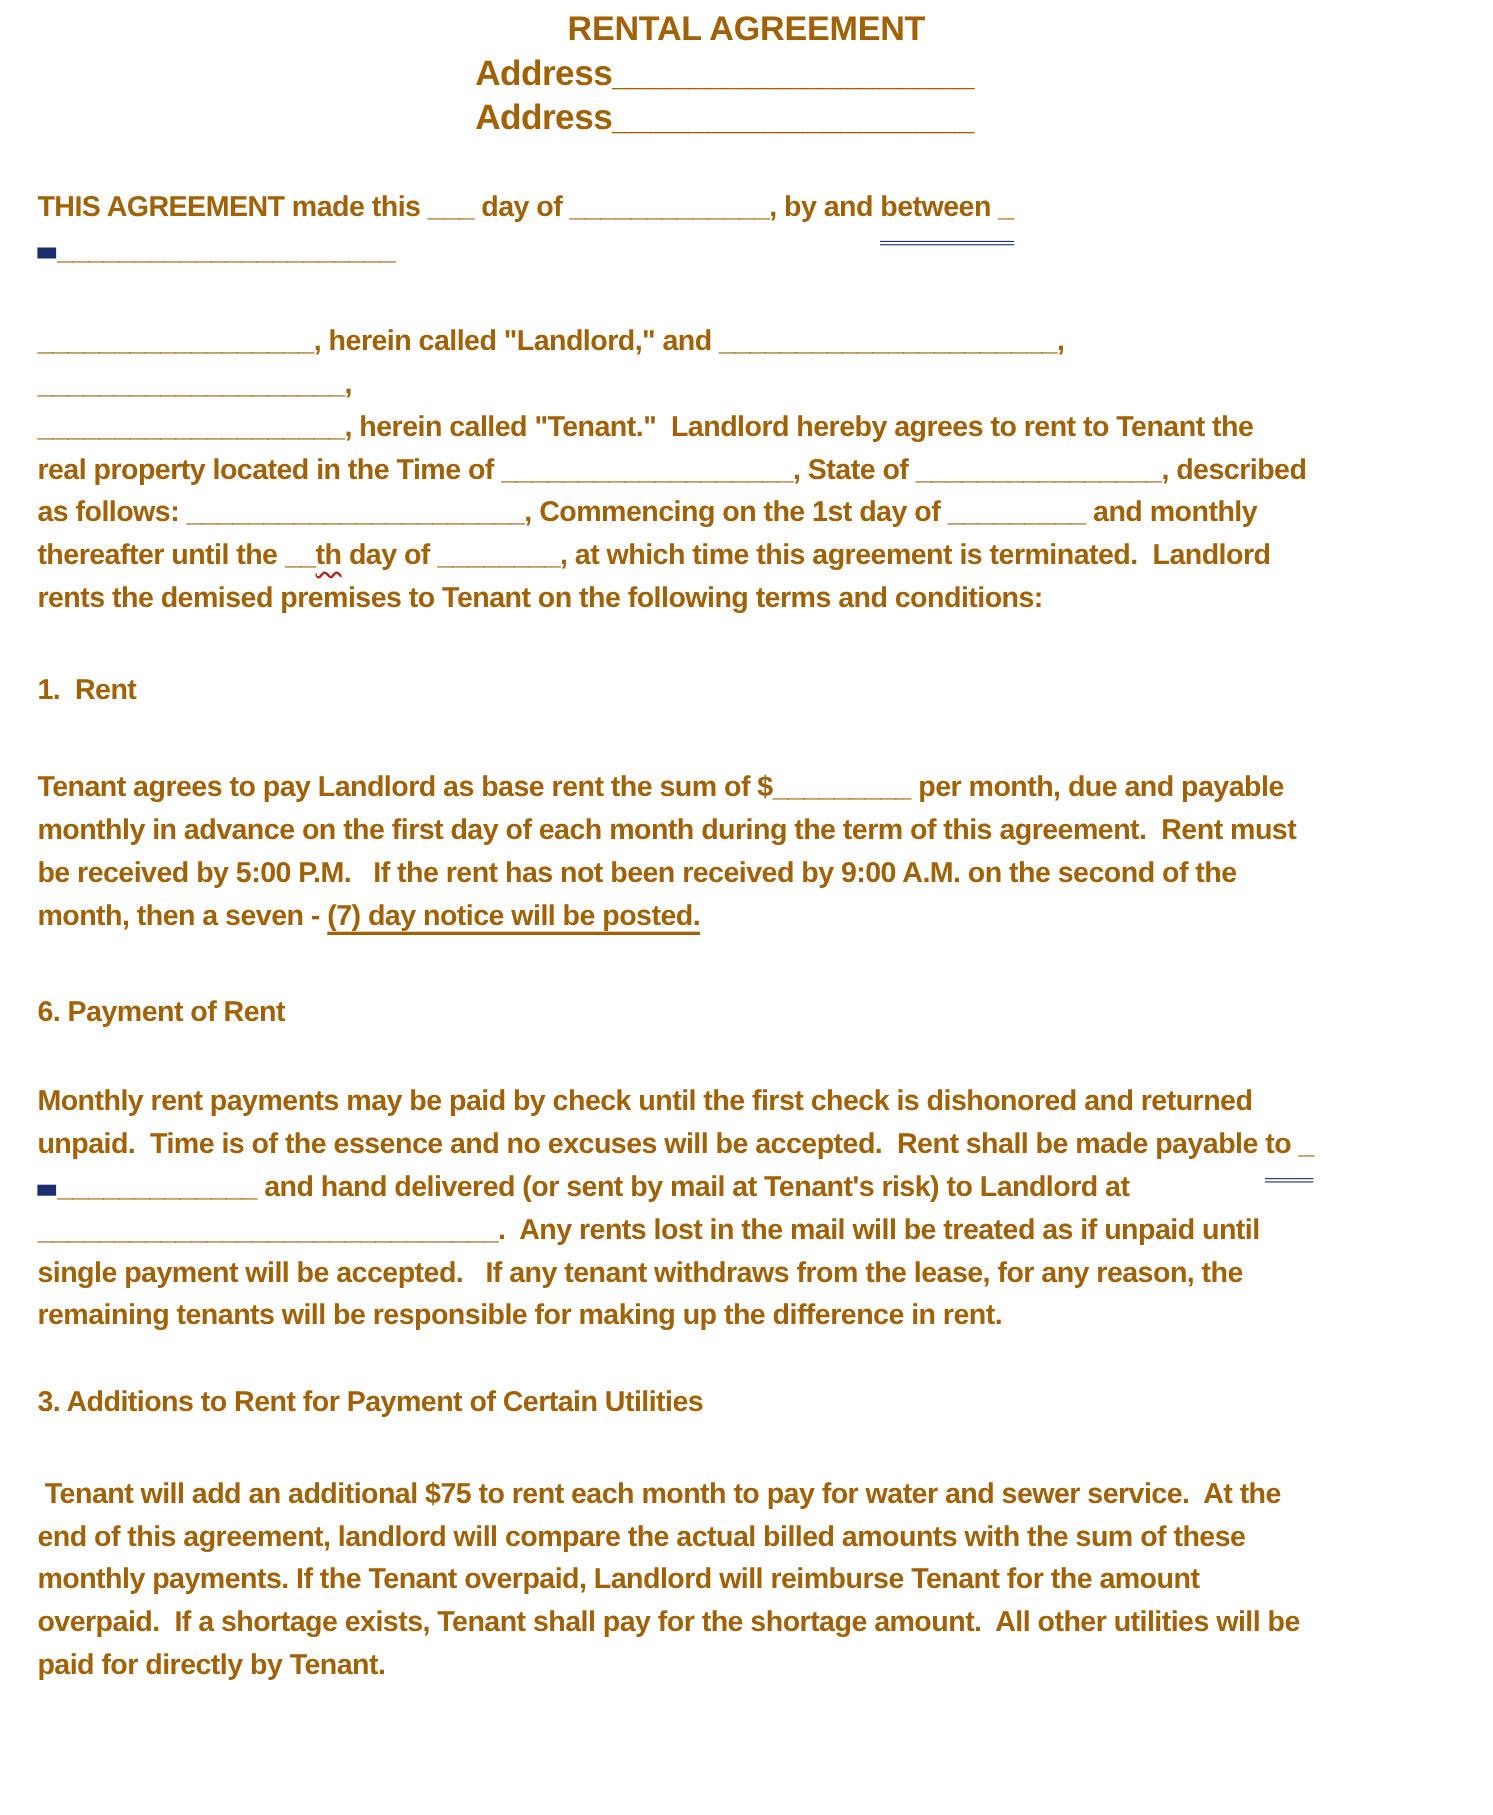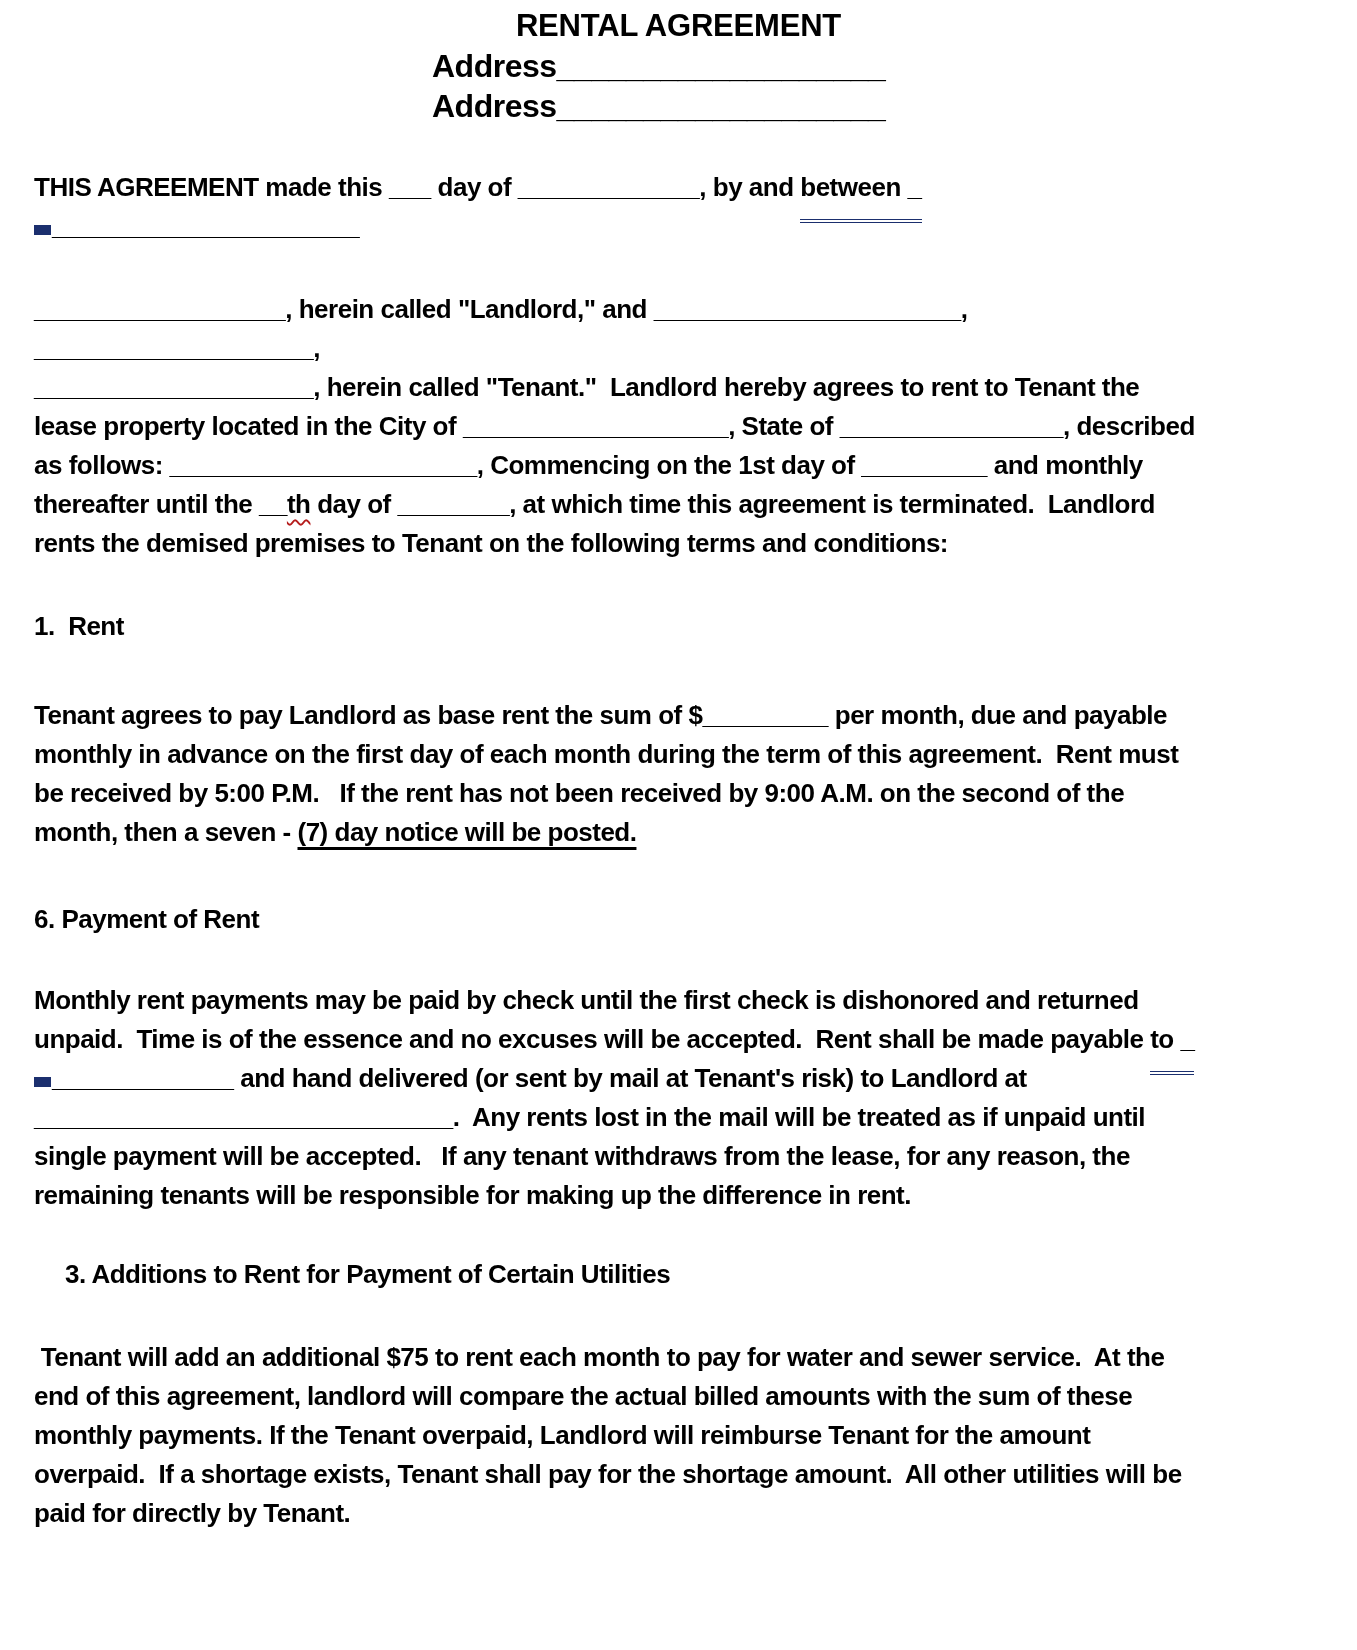--- a/index.html
+++ b/index.html
@@ -7,39 +7,39 @@
     position:relative;
     width:1357px;height:1650px;
     box-sizing:border-box;
     padding:6px 34px 0 34px;
     background:#ffffff;
     font-family:"Liberation Sans",sans-serif;
     font-weight:600;
     font-size:26px;
     line-height:39px;
     letter-spacing:-0.5px;
-    color:#000000;
+    color:#a16207;
     overflow:hidden;
   }
   .line{white-space:pre-wrap;}
   .doc-title{
     font-size:31px;font-weight:700;line-height:40px;
     text-align:center;letter-spacing:-0.2px;
   }
   .addr-block{margin-left:398px;}
   .addr-line{font-weight:700;font-size:32px;line-height:40px;white-space:pre-wrap;}
   .intro{margin-top:42px;}
   .parties{margin-top:44px;}
   .parties-gap{margin-top:36px;}
   .h-sec{white-space:pre-wrap;}
   .h1m{margin-top:44px;}
   .p1m{margin-top:50px;}
   .h2m{margin-top:48px;}
   .p2m{margin-top:42px;}
-  .h3m{margin-top:40px;margin-left:31px;}
+  .h3m{margin-top:40px;}
   .p3m{margin-top:44px;}
   .blue-dbl{
     border-bottom:4px double #1b2f6e;
     padding-bottom:17px;
   }
   .red-wavy{
     text-decoration:underline wavy #b51d1d 2px;
     text-decoration-skip-ink:none;
     text-underline-offset:6px;
   }
@@ -69,21 +69,21 @@
 
   <div class="intro">
     <div class="line"><span>THIS AGREEMENT made this </span><span>___</span><span> day of </span><span>_____________</span><span>, by and </span><span class="blue-dbl">between _</span></div>
     <div class="line"><span class="sq"></span><span>______________________</span></div>
   </div>
 
   <div class="parties">
     <div class="line"><span>__________________</span><span>, herein called "Landlord," and </span><span>______________________</span><span>,</span></div>
     <div class="line"><span>____________________</span><span>,</span></div>
     <div class="line"><span>____________________</span><span>, herein called "Tenant."  Landlord hereby agrees to rent to Tenant the</span></div>
-    <div class="line"><span>lease property located in the City of </span><span>___________________</span><span>, State of </span><span>________________</span><span>, described</span></div>
+    <div class="line"><span>real property located in the Time of </span><span>___________________</span><span>, State of </span><span>________________</span><span>, described</span></div>
     <div class="line"><span>as follows: </span><span>______________________</span><span>, Commencing on the 1st day of </span><span>_________</span><span> and monthly</span></div>
     <div class="line"><span>thereafter until the </span><span>__</span><span class="red-wavy">th</span><span> day of </span><span>________</span><span>, at which time this agreement is terminated.  Landlord</span></div>
     <div class="line">rents the demised premises to Tenant on the following terms and conditions:</div>
   </div>
 
   <div class="line h-sec h1m">1.  Rent</div>
   <div class="p1m">
     <div class="line"><span>Tenant agrees to pay Landlord as base rent the sum of $</span><span>_________</span><span> per month, due and payable</span></div>
     <div class="line">monthly in advance on the first day of each month during the term of this agreement.  Rent must</div>
     <div class="line">be received by 5:00 P.M.   If the rent has not been received by 9:00 A.M. on the second of the</div>

